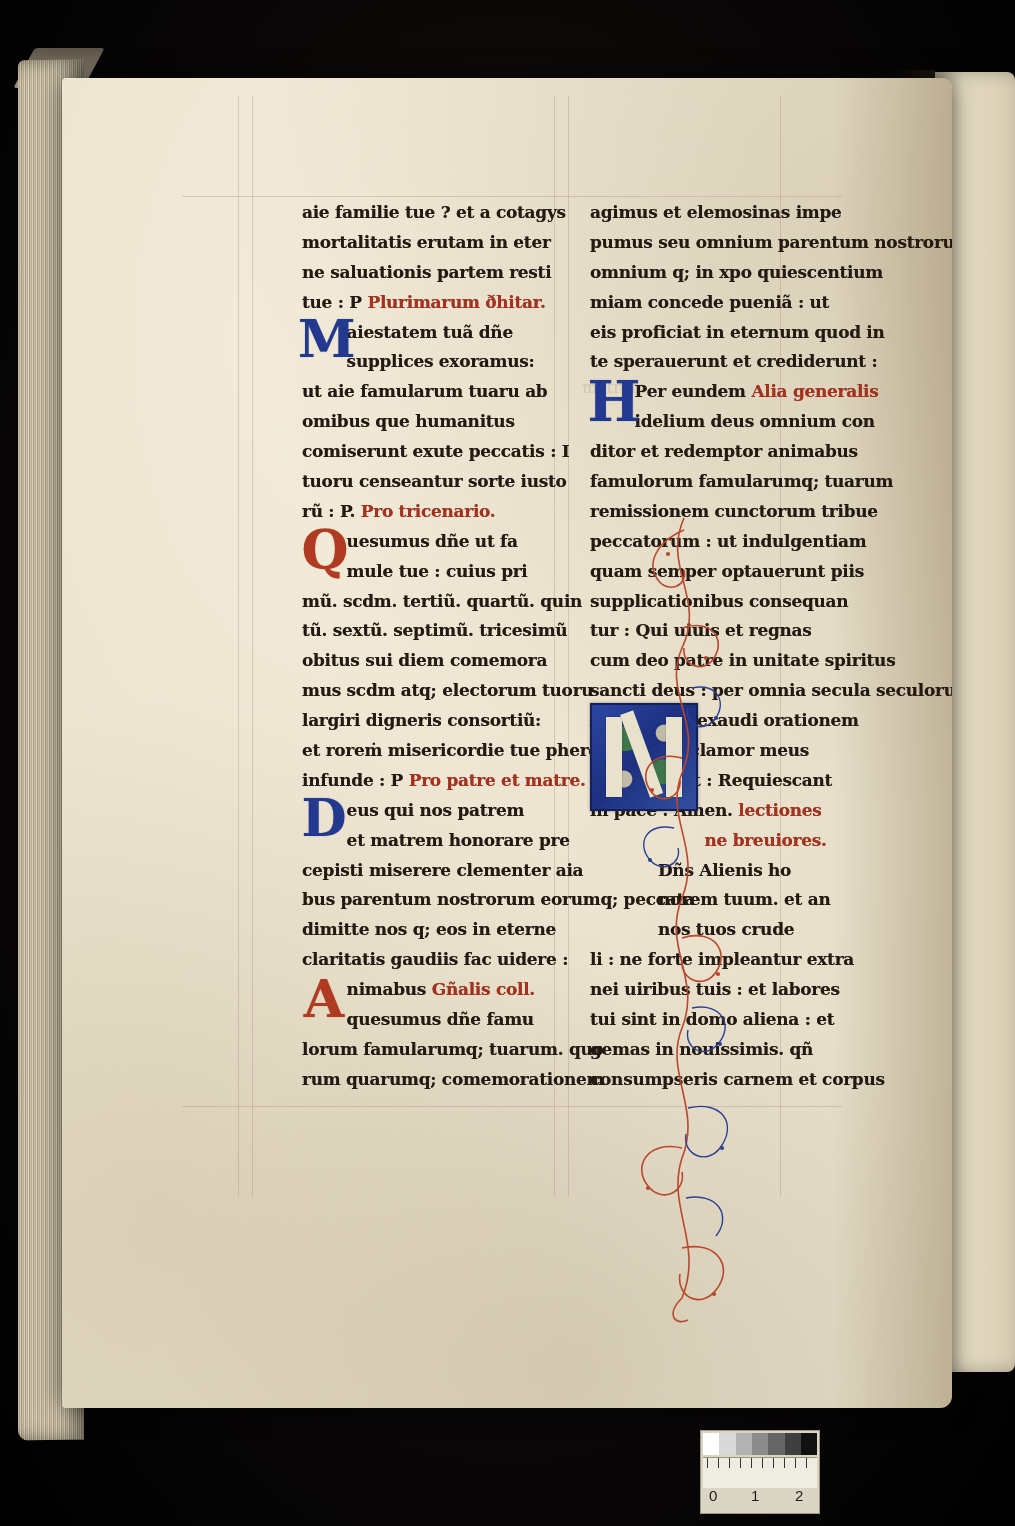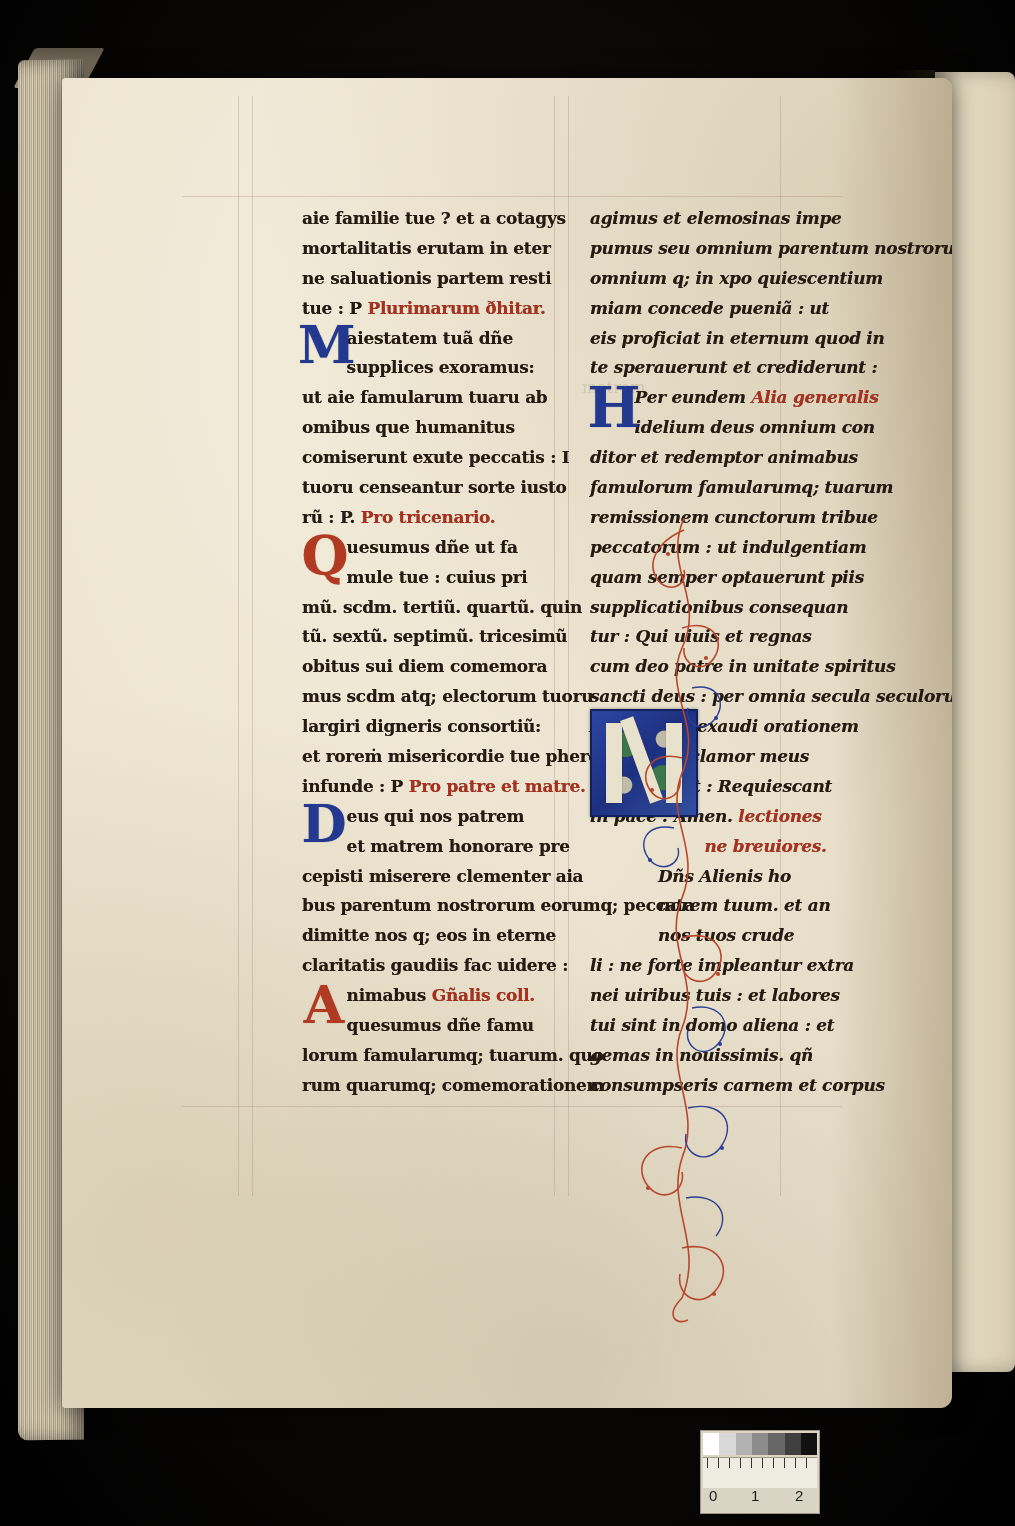--- a/index.html
+++ b/index.html
@@ -112,32 +112,32 @@
     background: rgba(170,130,120,.33);
     pointer-events: none;
   }
   .rule.v { width: 1px; }
   .rule.h { height: 1px; }
 
   
   .text-block {
     position: absolute;
     left: 240px;
-    top: 126px;
+    top: 120px;
     width: 540px;
     height: 900px;
   }
   .column {
     position: absolute;
     top: 0;
     width: 252px;
     height: 900px;
   }
   .col-left  { left: 0; }
-  .col-right { left: 288px; font-style: italic; }
+  .col-right { left: 288px; }
 
   .line {
     position: relative;
     height: 29.9px;
     line-height: 29.9px;
     font-family: "DejaVu Serif", serif;
     font-size: 17.5px;
     letter-spacing: -0.3px;
     color: #241a12;
     white-space: nowrap;

